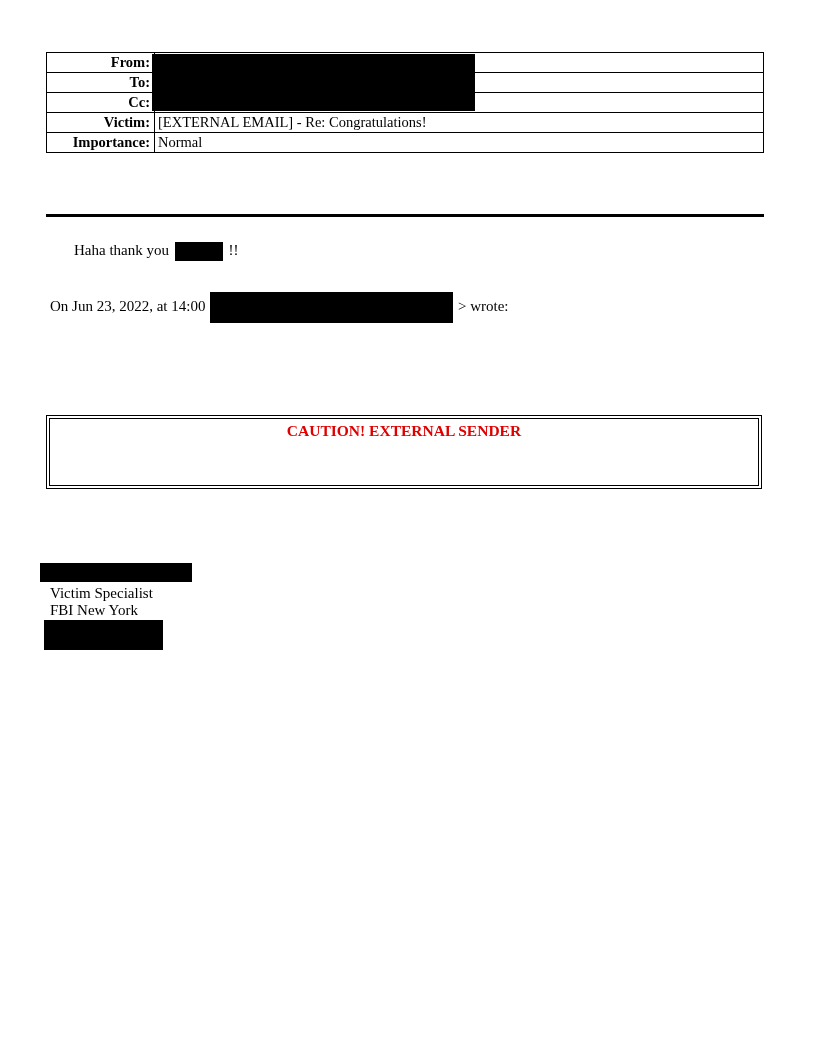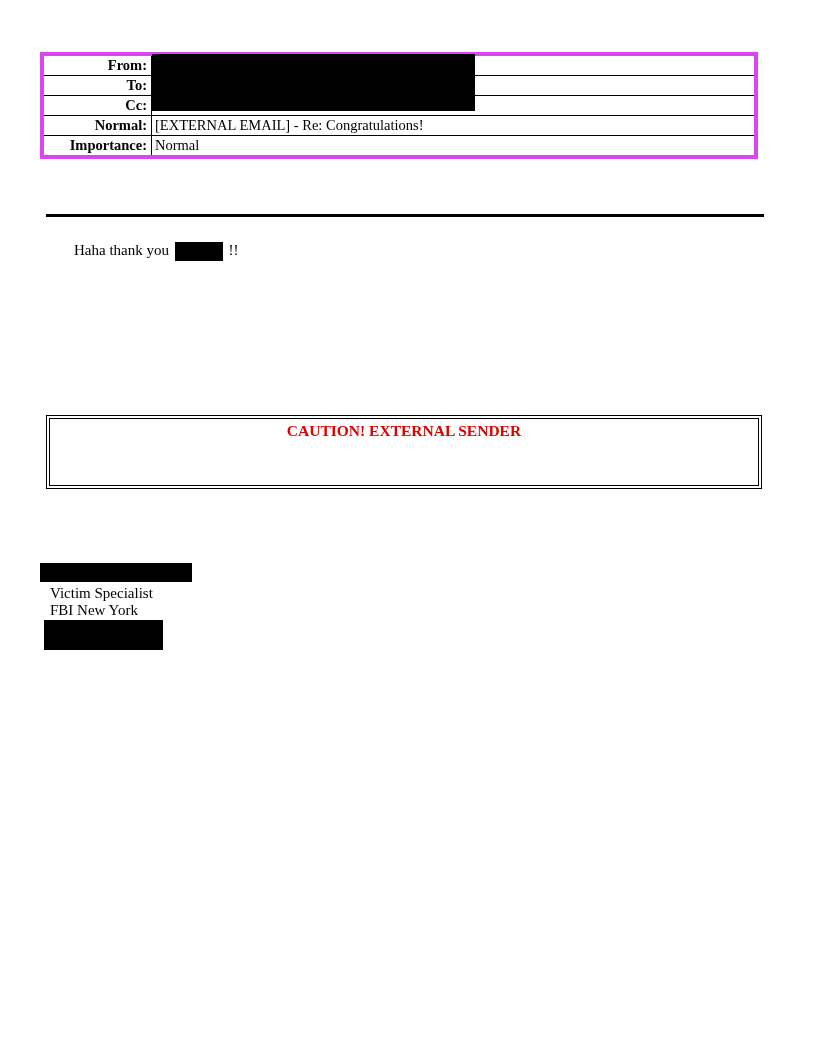--- a/index.html
+++ b/index.html
@@ -20,25 +20,25 @@
     position: absolute;
     top: 0; left: 0;
     width: 816px;
     height: 1056px;
     background: #ffffff;
   }
 
   
   .header-table {
     position: absolute;
-    left: 40px;
+    left: 46px;
     top: 52px;
     width: 718px;
     border-collapse: collapse;
-    border: 4px solid #d946ef;
+    border: 1px solid #d946ef;
     table-layout: fixed;
   }
   .header-table td {
     border: 1px solid #000;
     padding: 1px 3px;
     font-size: 14.5px;
     line-height: 17px;
     height: 17px;
     vertical-align: middle;
     background: #ffffff;
@@ -196,40 +196,45 @@
     </tr>
     <tr>
       <td class="label">To:</td>
       <td class="value">.</td>
     </tr>
     <tr>
       <td class="label">Cc:</td>
       <td class="value"></td>
     </tr>
     <tr>
-      <td class="label">Normal:</td>
+      <td class="label">Victim:</td>
       <td class="value">[EXTERNAL EMAIL] - Re: Congratulations!</td>
     </tr>
     <tr>
       <td class="label">Importance:</td>
       <td class="value">Normal</td>
     </tr>
   </tbody>
     </table>
 
   <div class="redact-block-header"></div>
 
   <div class="hr-thick"></div>
 
   <div class="body-line p-haha">
     <span>Haha thank you</span>
     <span class="redact" style="width:48px;height:19px;margin:0 2px;"></span>
     <span>!!</span>
   </div>
 
+  <div class="body-line p-onjun">
+    <span>On Jun 23, 2022, at 14:00</span>
+    <span class="redact" style="width:243px;height:31px;margin:0 1px;"></span>
+    <span>&gt; wrote:</span>
+  </div>
 
   <div class="caution-box">
     <div class="caution-box-inner"></div>
     <div class="caution-title">CAUTION! EXTERNAL SENDER</div>
   </div>
 
 
   <div class="sig-name-bar"></div>
   <div class="sig-line sig-title">Victim Specialist</div>
   <div class="sig-line sig-org">FBI New York</div>

